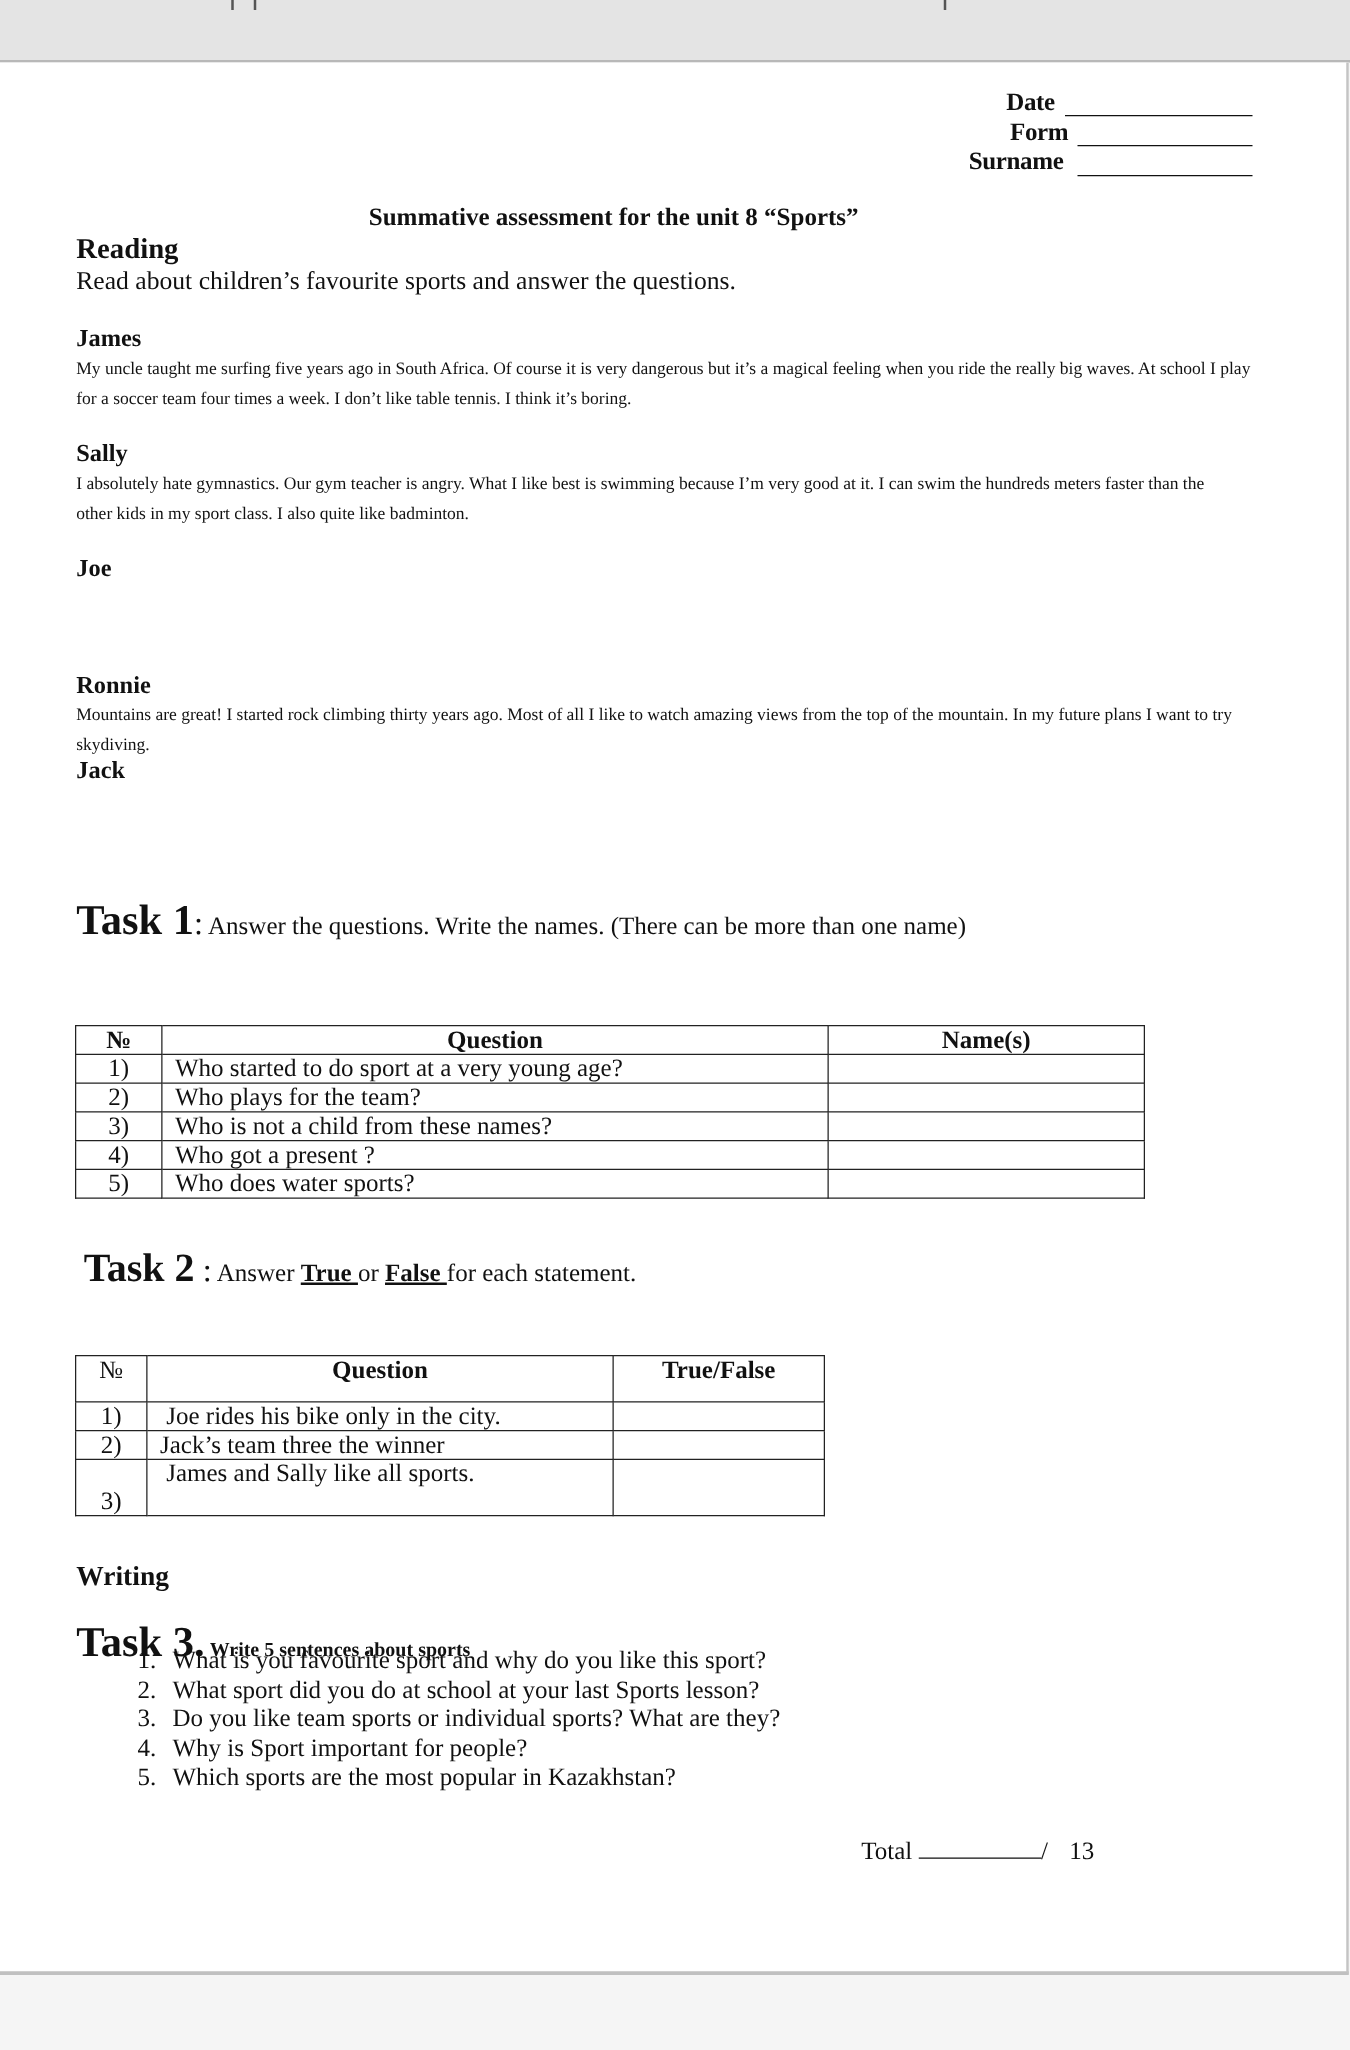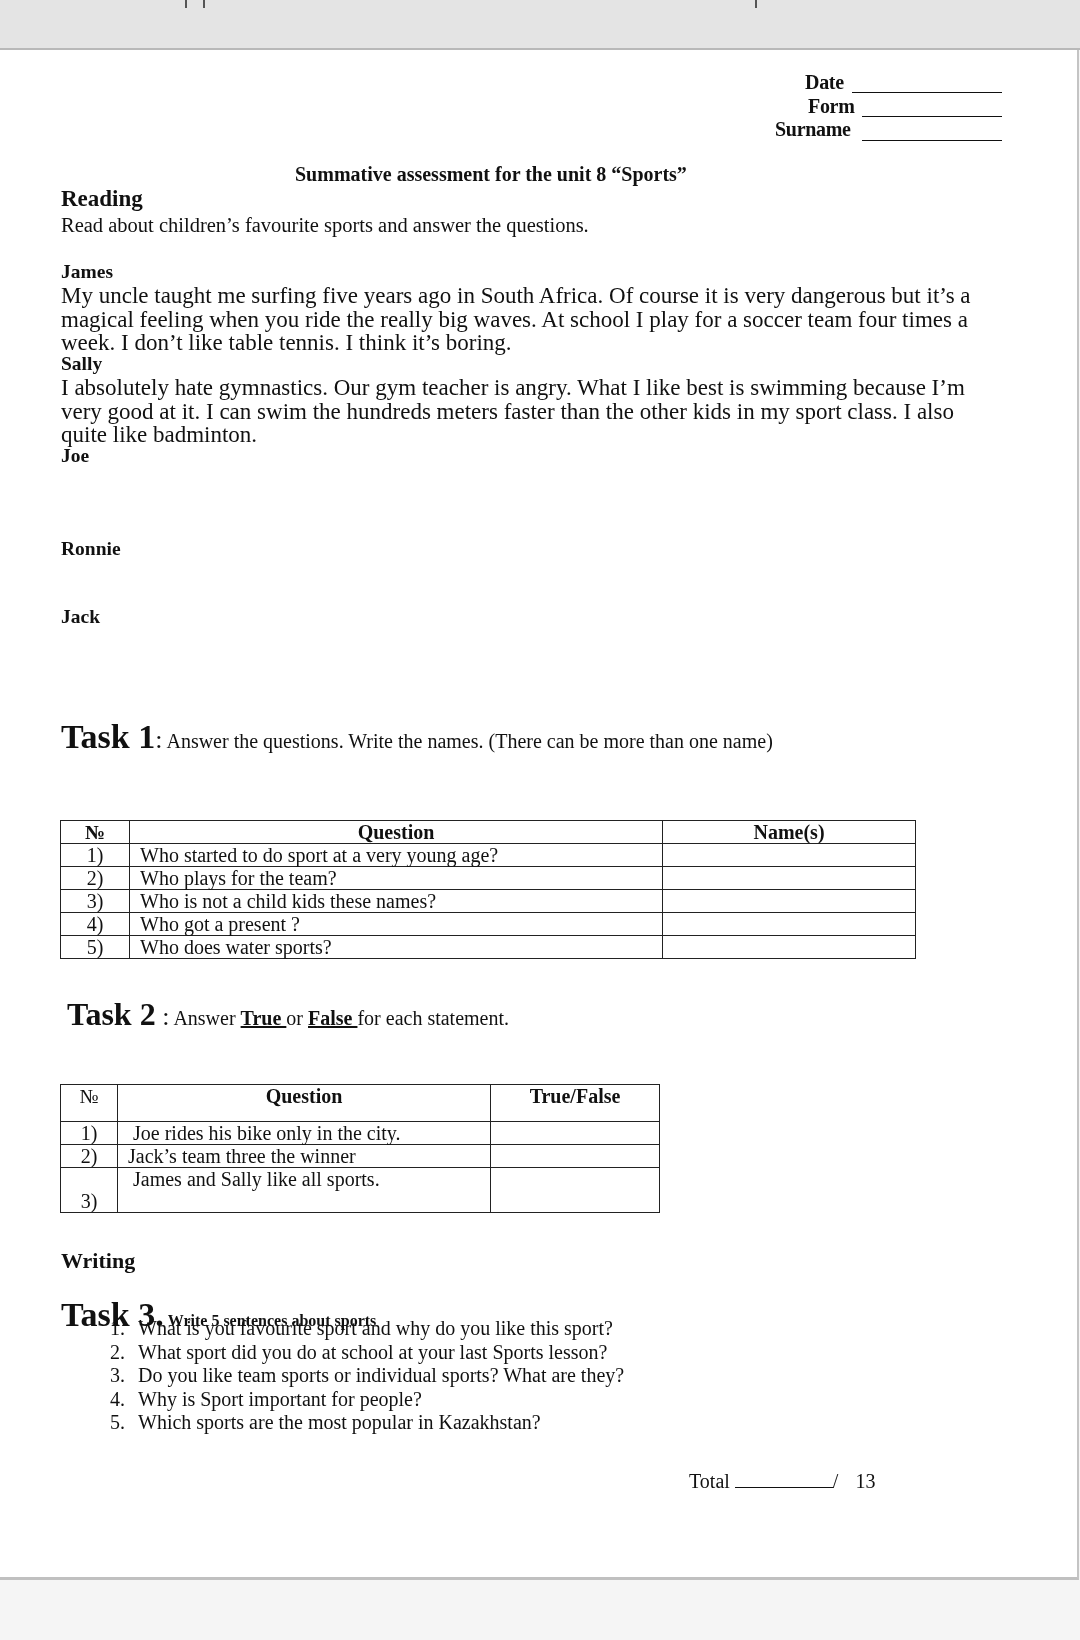--- a/index.html
+++ b/index.html
@@ -18,21 +18,21 @@
       position: absolute; left: 0; top: 50px; width: 1077px; height: 1527px;
       background: #fff; border-right: 2px solid #c4c4c4; border-bottom: 3px solid #c0c0c0;
     }
     .abs { position: absolute; white-space: nowrap; }
     .hdr-field { position: absolute; font-weight: bold; font-size: 20px; letter-spacing: -0.3px; }
     .hdr-line { position: absolute; height: 0; border-bottom: 1.5px solid #111; }
     .title { font-weight: bold; font-size: 20px; }
     .section { font-weight: bold; font-size: 23px; }
     .body-text { font-size: 20.5px; line-height: 23px; }
     .name { font-weight: bold; font-size: 19.5px; }
-    .passage { position: absolute; left: 61px; width: 950px; font-size: 23px; line-height: 23.5px; white-space: normal; }
+    .passage { position: absolute; left: 61px; width: 950px; font-size: 14px; line-height: 23.5px; white-space: normal; }
     .task-big { font-weight: bold; font-size: 34px; }
     .task-small { font-size: 20px; }
     table.qt { position: absolute; border-collapse: collapse; font-size: 20px; }
     table.qt td, table.qt th { border: 1.3px solid #222; padding: 0 10px; height: 22px; line-height: 22px; }
     table.qt th { font-weight: bold; font-size: 20px; text-align: center; }
     .num { text-align: center; padding: 0 4px !important; }
     .ul { font-weight: bold; text-decoration: underline; }
     ol.writing { position: absolute; left: 92px; top: 1313px; margin: 4px; padding-left: 34px; font-size: 20px; line-height: 23.5px; }
     ol.writing li { padding-left: 8px; }
   </style>
@@ -61,20 +61,21 @@
 
   <div class="abs name" style="left:61px; top:211px;">James</div>
   <div class="passage" style="top:234px;">My uncle taught me surfing five years ago in South Africa. Of course it is very dangerous but it’s a magical feeling when you ride the really big waves. At school I play for a soccer team four times a week. I don’t like table tennis.  I think it’s boring.</div>
 
   <div class="abs name" style="left:61px; top:303px;">Sally</div>
   <div class="passage" style="top:326px; width:930px;">I absolutely hate gymnastics. Our gym teacher is angry. What I like best is swimming because I’m very good at it. I can swim the hundreds meters faster than the other kids in my sport class. I also quite like badminton.</div>
 
   <div class="abs name" style="left:61px; top:395px;">Joe</div>
 
   <div class="abs name" style="left:61px; top:488px;">Ronnie</div>
+  <div class="passage" style="top:511px; width:935px;">Mountains are great! I started rock climbing thirty years ago. Most of all I like to watch amazing views from the top of the mountain. In my future plans I want to try skydiving.</div>
 
   <div class="abs name" style="left:61px; top:556px;">Jack</div>
 
   <div class="abs" style="left:61px; top:668px;">
     <span class="task-big">Task 1</span><span style="font-size:26px;">:</span>
     <span class="task-small">Answer the questions. Write the names. (There can be more than one name)</span>
   </div>
 
   <table class="qt" style="left:60px; top:770px; width:856px;">
     <tbody>
@@ -88,21 +89,21 @@
       <td>Who started to do sport at a very young age?</td>
       <td></td>
     </tr>
     <tr>
       <td class="num">2)</td>
       <td>Who plays for the team?</td>
       <td></td>
     </tr>
     <tr>
       <td class="num">3)</td>
-      <td>Who is not a child kids these names?</td>
+      <td>Who is not a child from these names?</td>
       <td></td>
     </tr>
     <tr>
       <td class="num">4)</td>
       <td>Who got a  present ?</td>
       <td></td>
     </tr>
     <tr>
       <td class="num">5)</td>
       <td>Who does water sports?</td>

